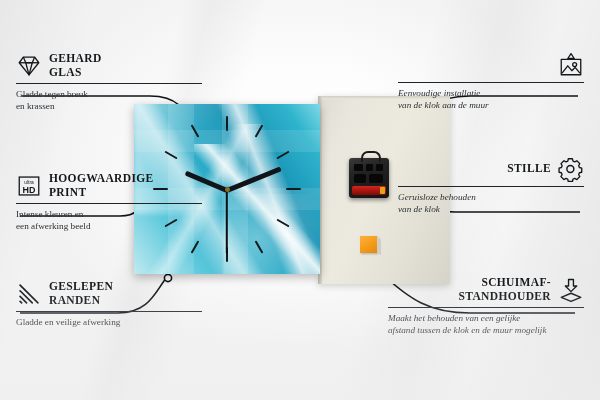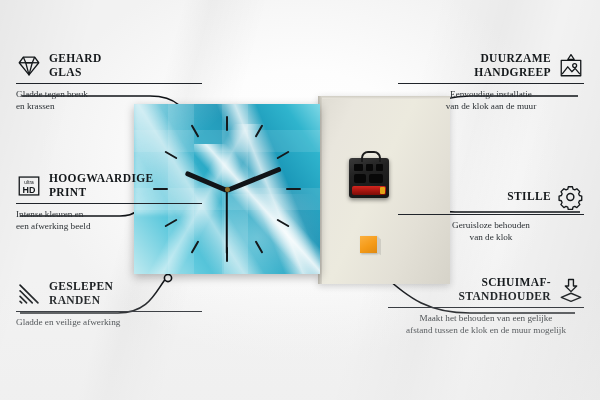--- a/index.html
+++ b/index.html
@@ -126,29 +126,29 @@
   .feature.right .head{flex-direction:row-reverse;}
   .feature .title{
     font-family:"Liberation Serif", serif;font-weight:bold;font-size:11.5px;
     color:#14181b;line-height:1.18;letter-spacing:.35px;text-transform:uppercase;
   }
   .feature.right .title{text-align:right;}
   .feature .rule{height:1px;background:#20242a;margin:4px 0 4px 0;width:100%;}
   .feature .desc{
     font-family:"Liberation Serif", serif;font-size:9.2px;color:#2b3034;line-height:1.32;
   }
-  .feature.right .desc{text-align:center;}
+  .feature.right .desc{text-align:left;font-style:italic;}
   .icon{width:26px;height:26px;flex:0 0 26px;display:block;}
   .icon svg{display:block;width:26px;height:26px;}
 
   #f-gehard{left:16px;top:52px;}
   #f-print{left:16px;top:172px;}
   #f-randen{left:16px;top:280px;}
   #f-handgreep{right:16px;top:52px;}
-  #f-mechanisme{right:16px;top:184px;}
+  #f-mechanisme{right:16px;top:156px;}
   #f-standhouder{right:16px;top:276px;width:196px;}
 </style>
 </head>
 <body>
 
 <div id="stage">
 
   <svg id="wires" viewBox="0 0 600 400">
     <g fill="none" stroke="#111418" stroke-width="1.6">
 
@@ -294,24 +294,20 @@
       <span class="icon">
         <svg viewBox="0 0 32 32">
             <g fill="none" stroke="#14181b" stroke-width="1.6" stroke-linejoin="round">
           <path d="M16 2 L12 8 H20 Z"></path>
           <rect x="4" y="9" width="24" height="19"></rect>
           <circle cx="20.5" cy="15.5" r="2.4"></circle>
           <path d="M5 26 L12 17 L17 23 L21 19 L27 26"></path>
         </g>
           </svg>
       </span>
-      <span class="title">
-        <span>DUURZAME</span><br>
-        <span>HANDGREEP</span>
-      </span>
     </div>
     <div class="rule"></div>
     <div class="desc" style="white-space:pre-line">Eenvoudige installatie
 van de klok aan de muur</div>
   </div>
 
   <div class="feature right" id="f-mechanisme">
     <div class="head">
       <span class="icon">
         <svg viewBox="0 0 32 32">

